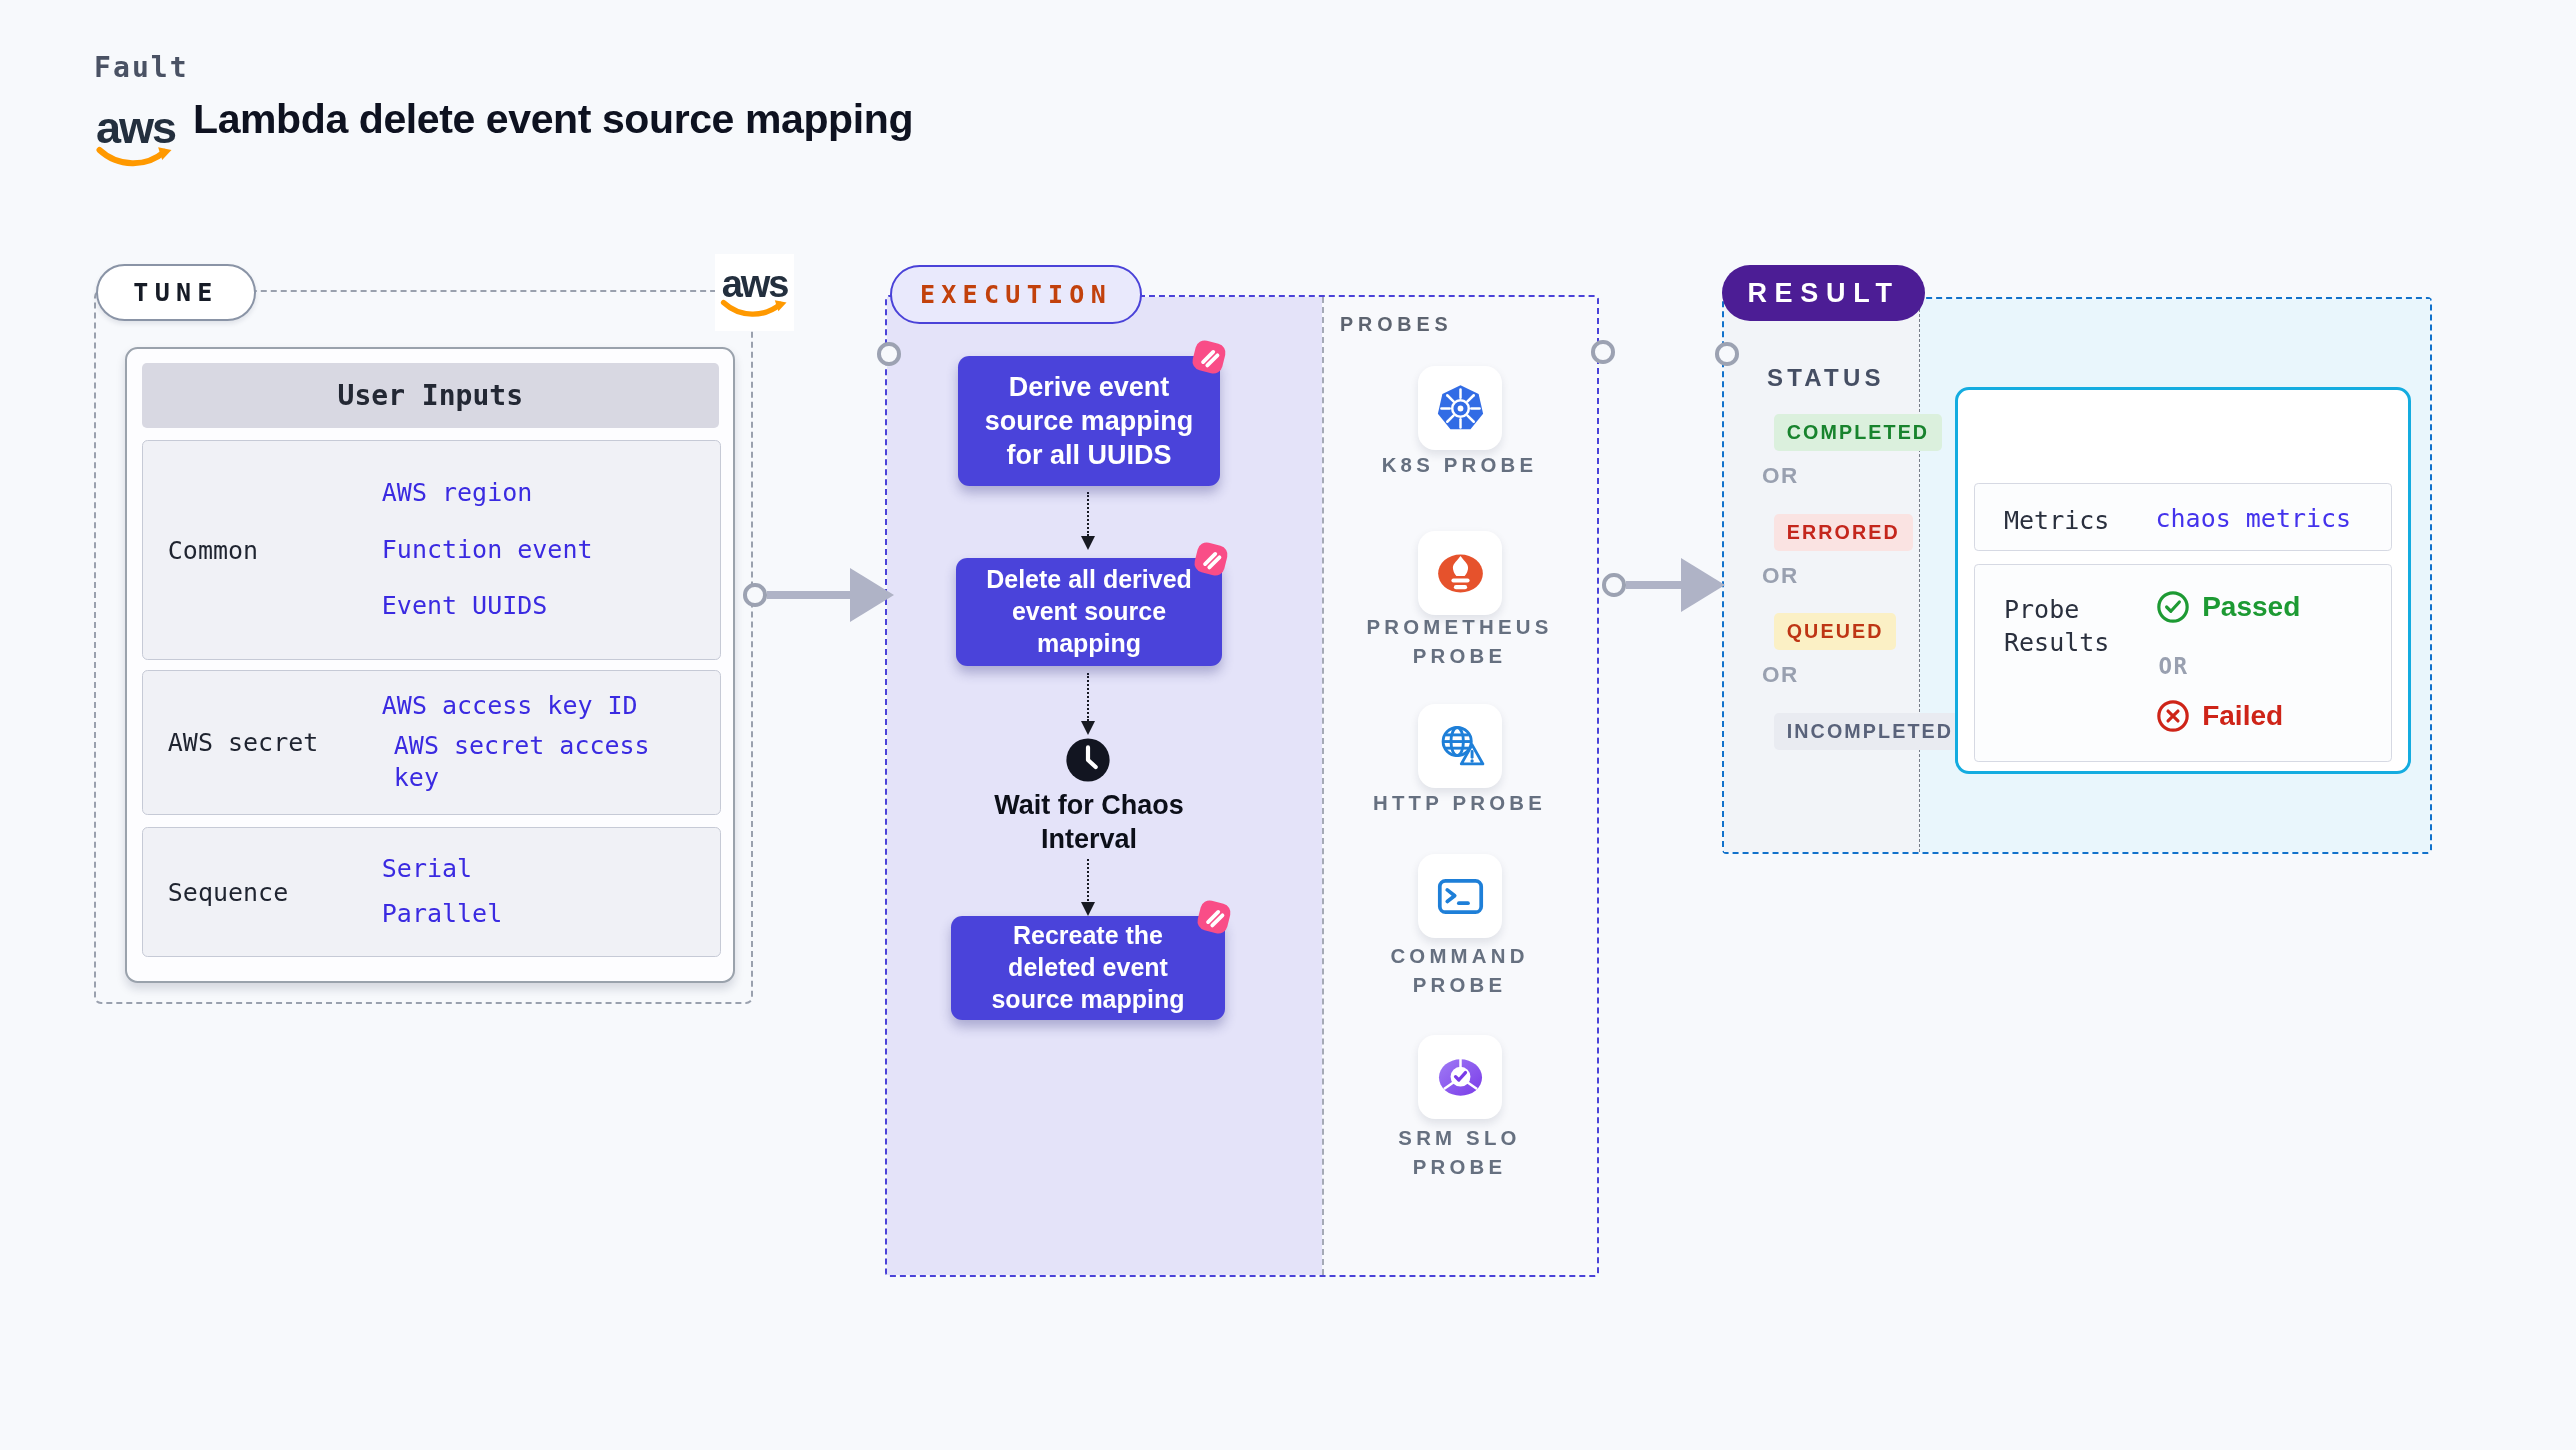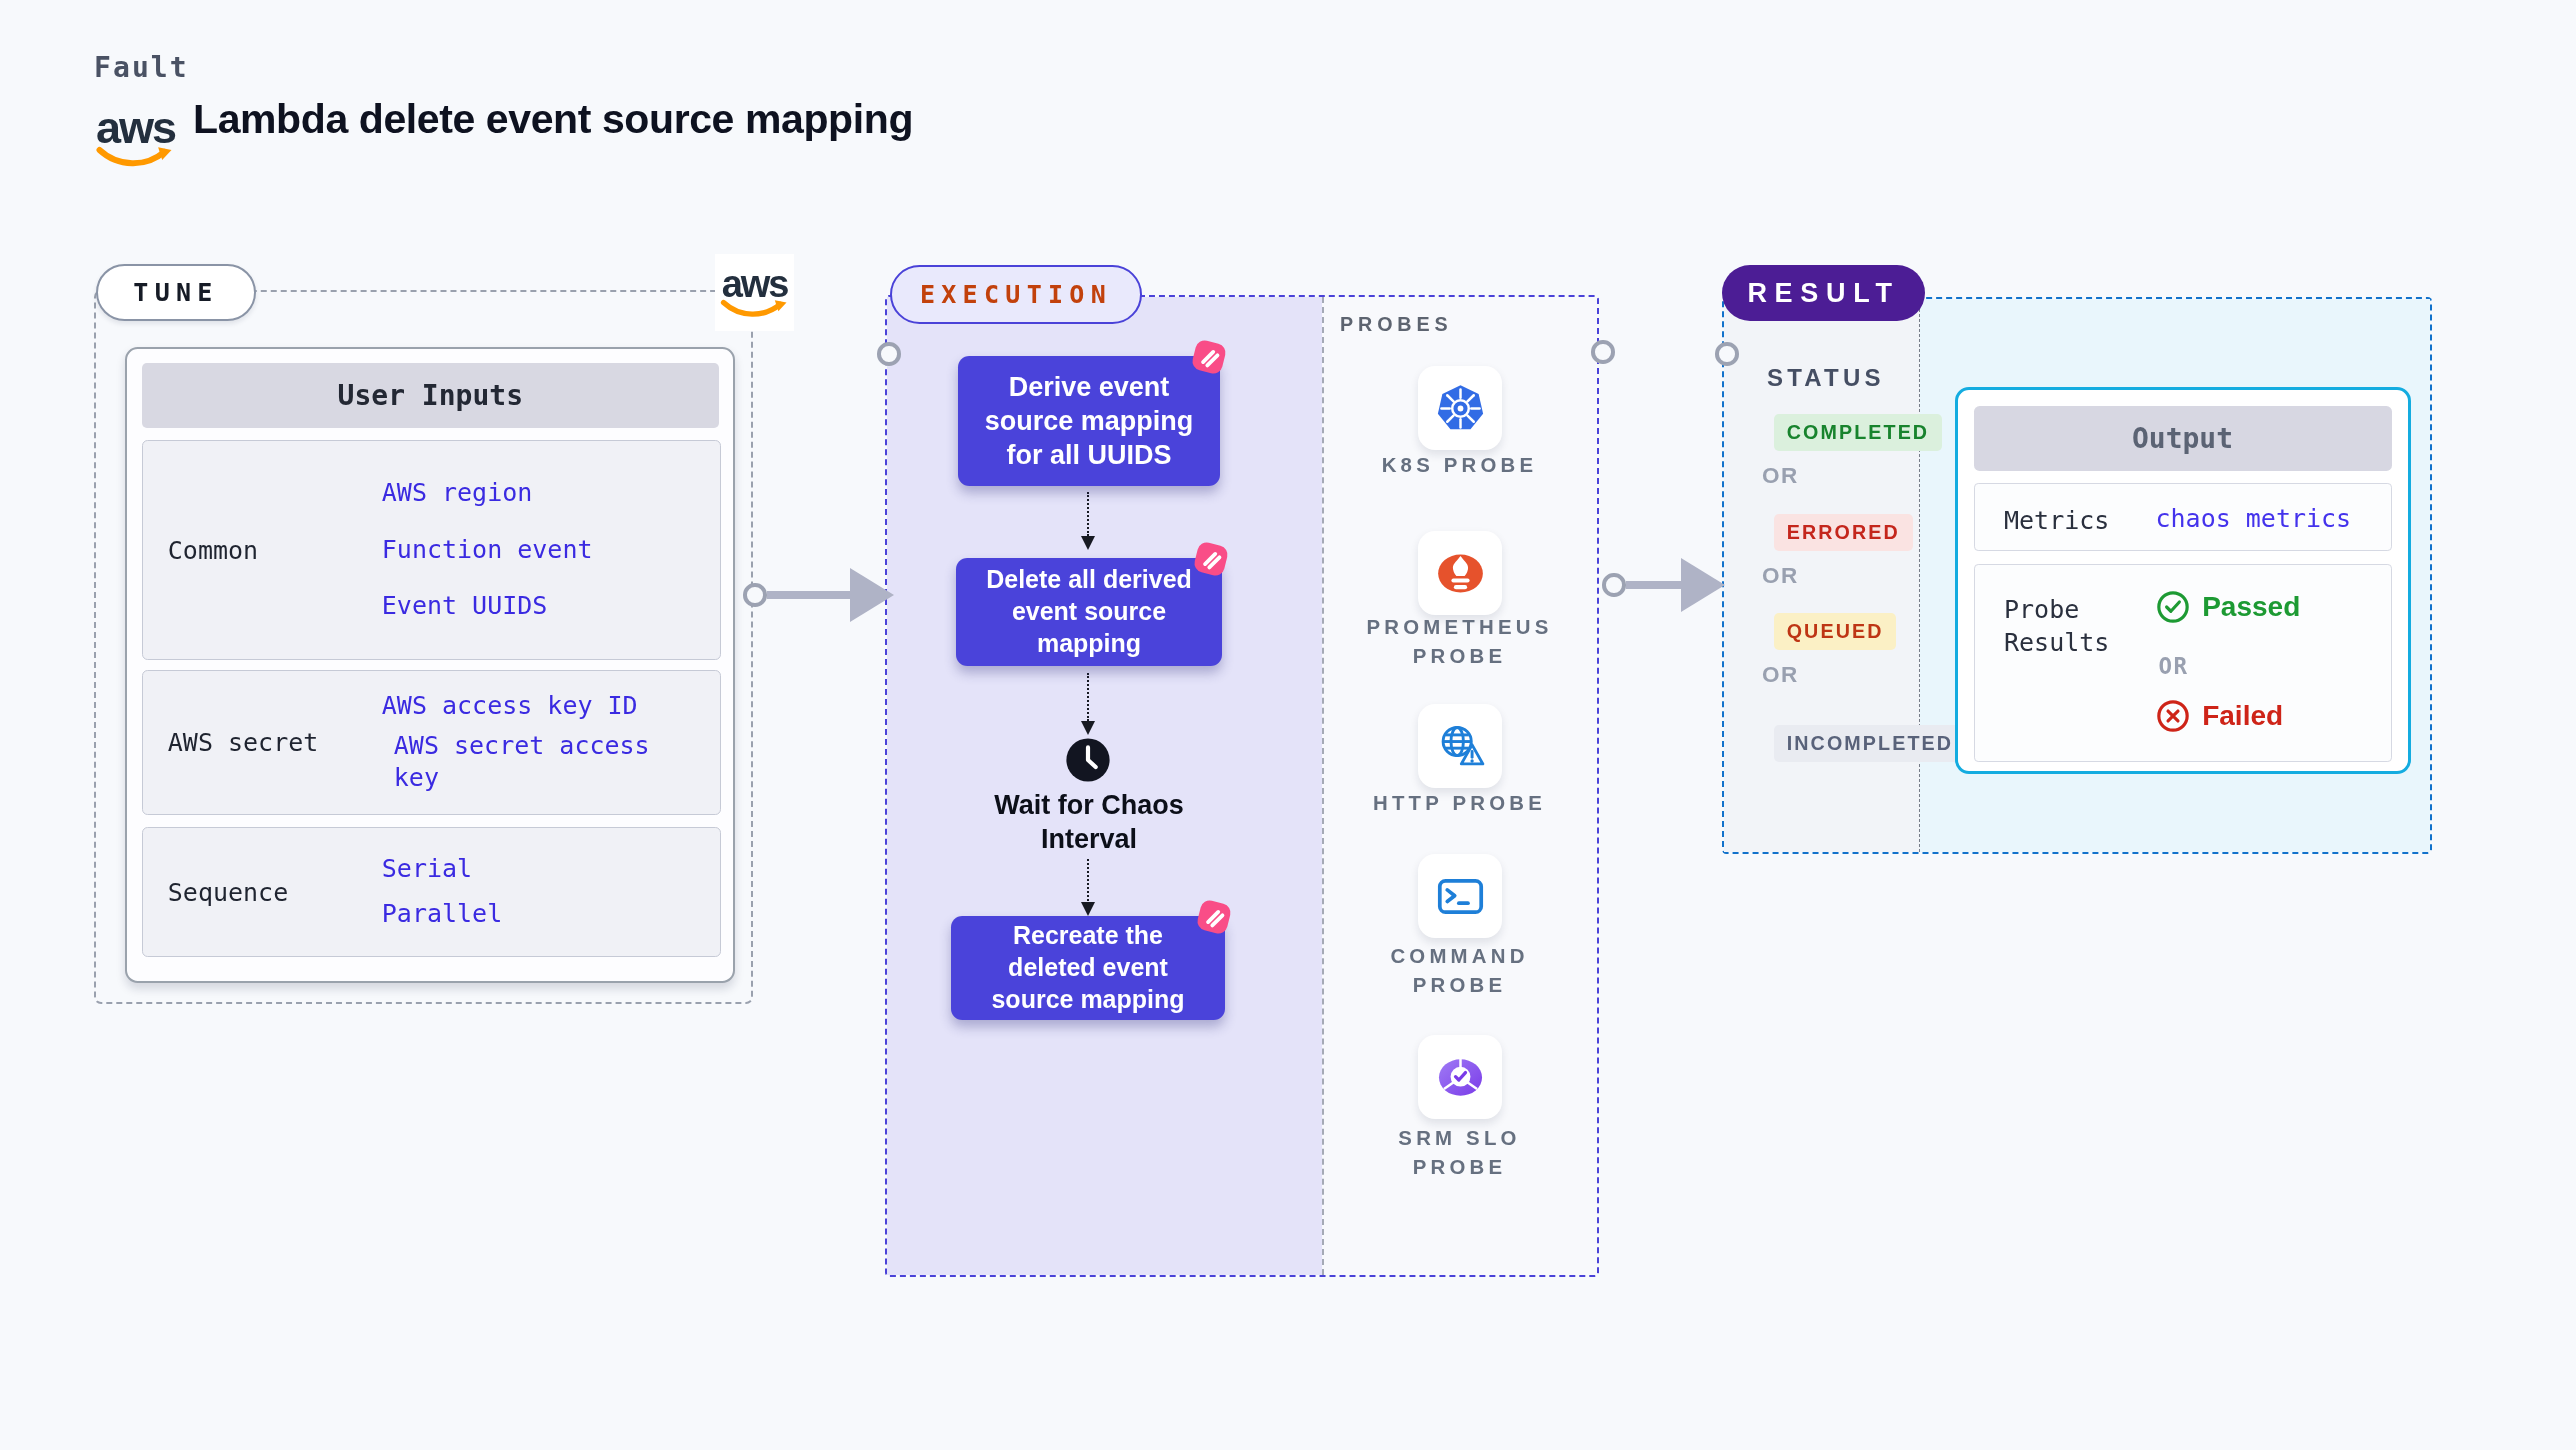--- a/index.html
+++ b/index.html
@@ -296,24 +296,23 @@
   </div>
   <div class="abs pill result-pill">RESULT</div>
 
   <div class="abs status-title" style="left:1767px;top:364px;">STATUS</div>
   <div class="abs status-badge b-completed" style="left:1774px;top:414px;">COMPLETED</div>
   <div class="abs or-label" style="left:1762px;top:463px;">OR</div>
   <div class="abs status-badge b-errored" style="left:1774px;top:514px;">ERRORED</div>
   <div class="abs or-label" style="left:1762px;top:563px;">OR</div>
   <div class="abs status-badge b-queued" style="left:1774px;top:613px;">QUEUED</div>
   <div class="abs or-label" style="left:1762px;top:662px;">OR</div>
-  <div class="abs status-badge b-incompleted" style="left:1774px;top:713px;margin-top:12px;">INCOMPLETED</div>
+  <div class="abs status-badge b-incompleted" style="left:1774px;top:713px;">INCOMPLETED</div>
 
   <div class="abs output-card">
-    <div class="output-header mono">Output</div>
 
     <div class="output-row metrics-row">
       <span class="out-label mono" style="top:19.7px;">Metrics</span>
       <span class="metrics-value mono">chaos metrics</span>
     </div>
 
     <div class="output-row probe-row">
       <span class="out-label mono" style="top:28px;width:141px;">Probe Results</span>
 
       <div class="res-line" style="top:25px;">

